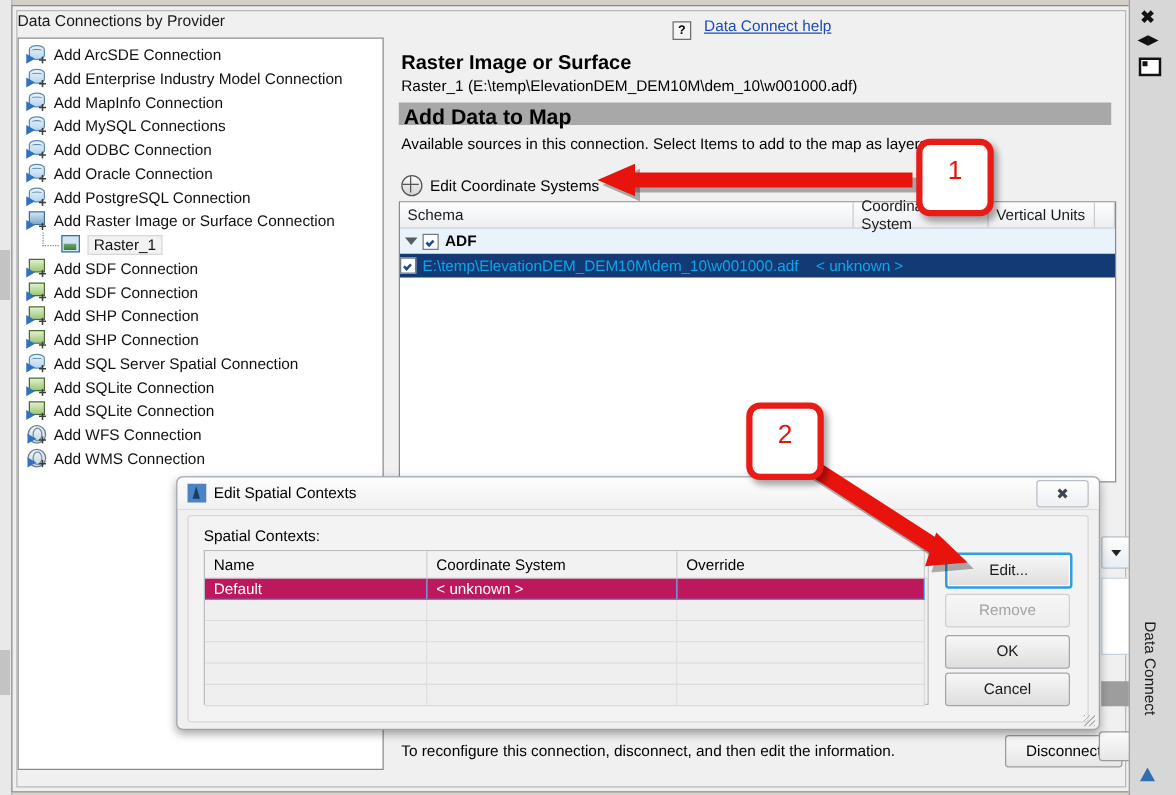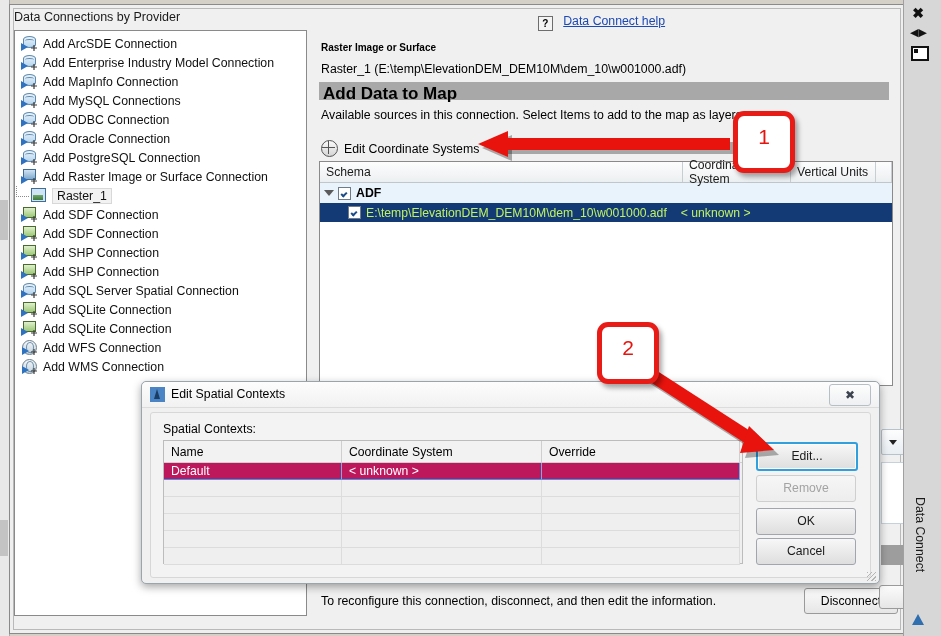--- a/index.html
+++ b/index.html
@@ -31,21 +31,21 @@
     background:#efefef;border:1px solid #8a8a8a;
   }
   #dc-inner{left:3px;top:3px;width:886px;height:620px;background:#f0f0f0;border:1px solid #b9b9b9;}
 
   
   #left-pane{left:14px;top:10px;width:297px;height:612px;}
   #left-title{left:0px;top:0px;font-size:12.5px;color:#1a1a1a;}
   #conn-list{left:0px;top:20px;width:291px;height:584px;background:#fff;border:1px solid #8a8a8a;overflow:hidden;}
   .conn-item{height:19px;display:flex;align-items:center;padding-left:6px;white-space:nowrap;}
   .conn-item .lbl{margin-left:6px;font-size:12.3px;color:#101010;}
-  .conn-item.child{padding-left:15px;}
+  .conn-item.child{padding-left:33px;}
   .conn-item.child .lbl{background:#f2f2f2;border:1px solid #d8d8d8;padding:0 4px;}
 
   
   .ico{width:16px;height:15px;position:relative;flex:0 0 16px;}
   .ico .db{position:absolute;left:2px;top:0px;width:11px;height:10px;border-radius:50%/30%;
       background:linear-gradient(#eaf3fb,#b6d6ee);border:1px solid #5d89ad;}
   .ico .db:after{content:"";position:absolute;left:1px;top:2px;width:9px;height:3px;border-radius:50%;
       border-top:1px solid #5d89ad;}
   .ico .scr{position:absolute;left:2px;top:0px;width:11px;height:9px;border:1px solid #4a6a2f;}
   .ico .arrow{position:absolute;left:0px;bottom:0px;width:0;height:0;
@@ -61,40 +61,40 @@
       background:linear-gradient(#6fa86b,#3e7a3c);}
   .ico .tree{position:absolute;left:-14px;top:-2px;width:12px;height:10px;
       border-left:1px dotted #8a8a8a;border-bottom:1px dotted #8a8a8a;}
 
   
   #right-pane{left:314px;top:6px;width:575px;height:616px;}
   #help-row{left:0px;top:8px;width:575px;text-align:center;}
   #help-q{display:inline-block;width:13px;height:13px;border:1px solid #6d6d6d;background:#f4f4f4;
       font-size:10px;line-height:13px;text-align:center;font-weight:bold;vertical-align:-2px;}
   #help-link{color:#1c49b5;text-decoration:underline;margin-left:7px;font-size:12.3px;}
-  #prov-title{left:7px;top:36px;font-weight:bold;font-size:10px;}
+  #prov-title{left:7px;top:36px;font-weight:bold;font-size:16px;}
   #prov-sub{left:7px;top:56px;font-size:12.3px;}
   #add-bar{left:5px;top:76px;width:570px;height:18px;background:#a8a8a8;}
   #add-bar span{position:absolute;left:4px;top:2px;font-weight:bold;font-size:17px;}
   #avail-txt{left:7px;top:102px;font-size:12.3px;}
 
   #edit-cs-row{left:7px;top:134px;display:flex;align-items:center;}
   #edit-cs-row .lab{margin-left:6px;font-size:12.3px;text-align:right;}
   .globe2{width:15px;height:15px;border-radius:50%;border:1px solid #555;position:relative;
       background:linear-gradient(#fafafa,#d5d5d5);}
   .globe2:before{content:"";position:absolute;left:6px;top:0;width:1px;height:13px;background:#555;}
   .globe2:after{content:"";position:absolute;left:0;top:6px;width:13px;height:1px;background:#555;}
 
   
   #schema{left:5px;top:155px;width:572px;height:223px;background:#fff;border:1px solid #8a8a8a;}
   #schema-head{height:20px;display:flex;background:linear-gradient(#fdfdfd,#eceff1);border-bottom:1px solid #c0c6cb;}
   #schema-head .hc{display:flex;align-items:center;padding-left:6px;border-right:1px solid #c8cdd2;
       font-size:12.2px;color:#1a1a1a;box-sizing:border-box;}
   .row-adf{height:20px;display:flex;align-items:center;background:#e9f3fb;padding-left:4px;}
-  .row-file{height:19px;display:flex;align-items:center;background:#143a75;color:#bef264;padding-left:28px;}
+  .row-file{height:19px;display:flex;align-items:center;background:#143a75;color:#0ea5e9;}
   .twisty{width:0;height:0;border-left:5px solid transparent;border-right:5px solid transparent;
       border-top:6px solid #5b5b5b;margin-right:4px;}
   .chk{width:11px;height:11px;border:1px solid #6f7b86;background:#fff;position:relative;flex:0 0 11px;}
   .chk:after{content:"";position:absolute;left:2px;top:4px;width:4px;height:2px;border-left:2px solid #1b4d8a;
       border-bottom:2px solid #1b4d8a;transform:rotate(-45deg);}
   .row-adf .nm{margin-left:5px;font-weight:bold;font-size:12.3px;}
   .row-file .nm{margin-left:5px;font-size:12.2px;}
   .row-file .cs{margin-left:14px;font-size:12.2px;}
 
   

